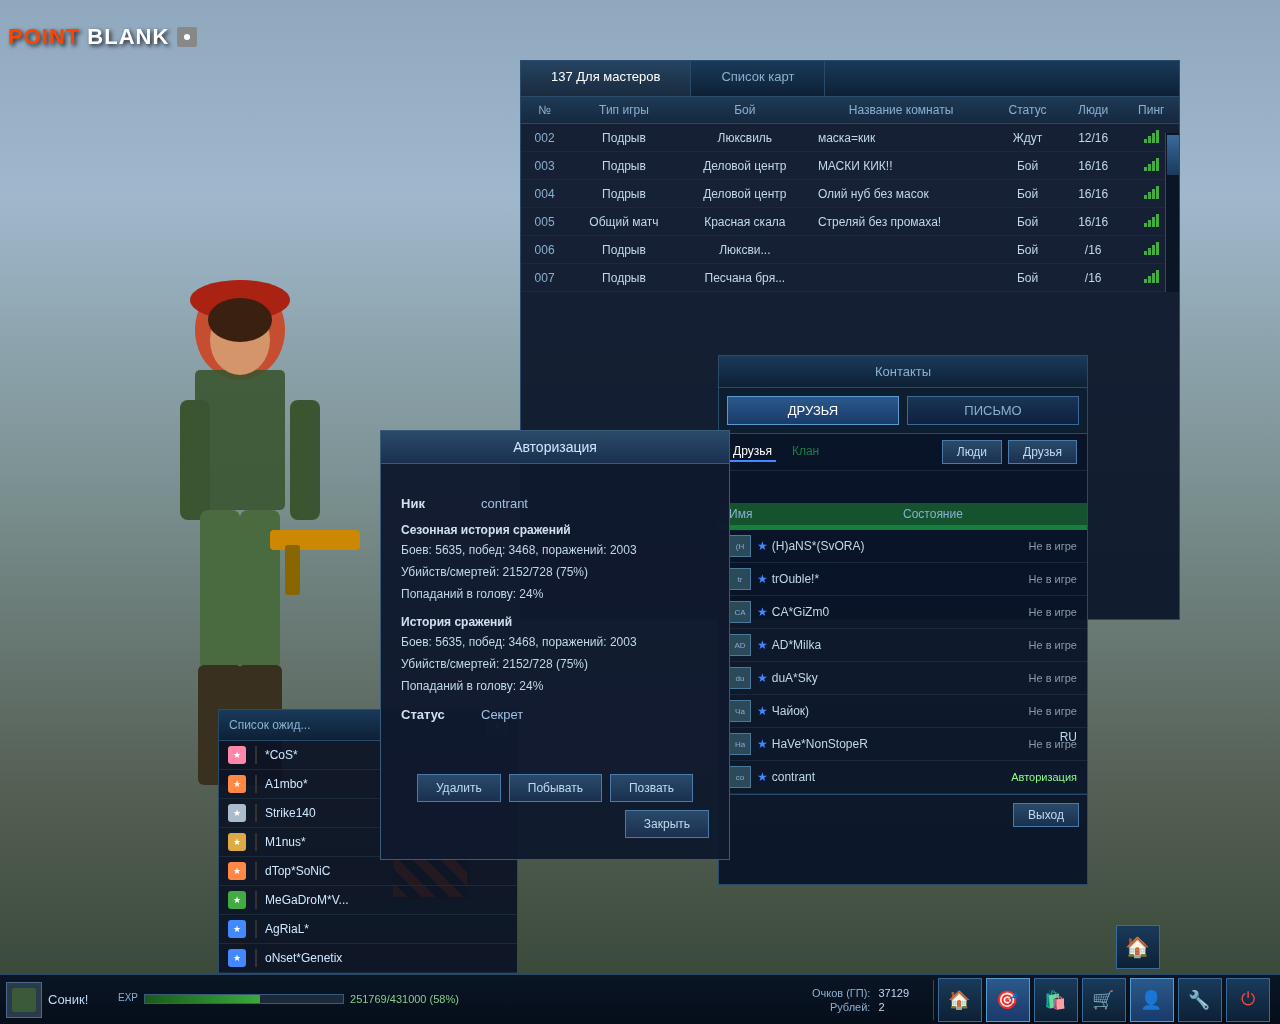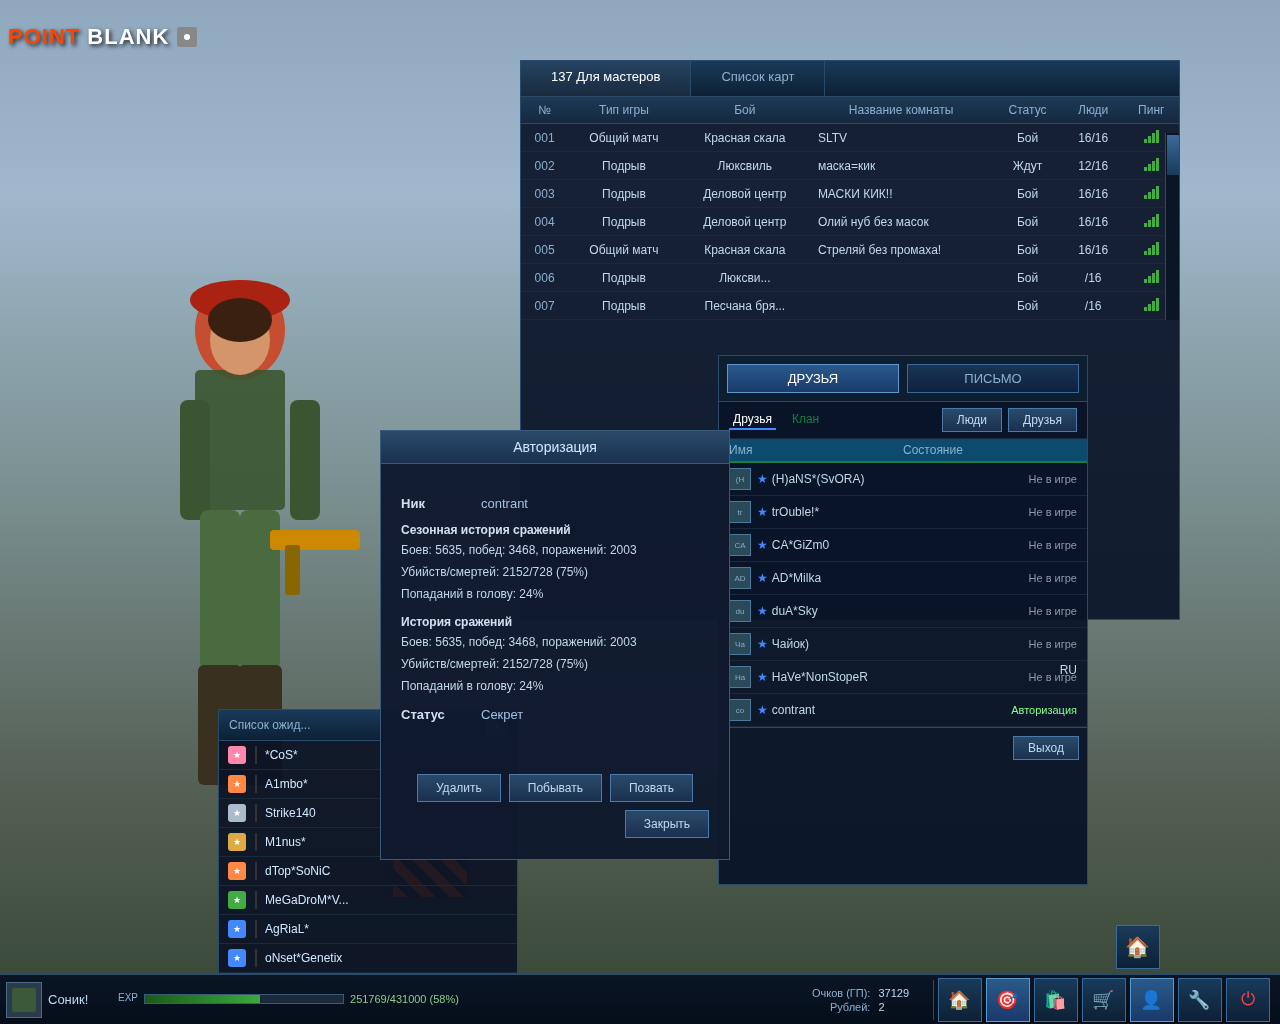--- a/index.html
+++ b/index.html
@@ -237,22 +237,23 @@
       background: linear-gradient(180deg, #2a4a6a 0%, #1a3050 100%);
       border: 1px solid #4a7aaa;
       color: #c0d8f0;
       font-size: 12px;
       cursor: pointer;
     }
 
     .contacts-col-headers {
       display: flex;
       padding: 4px 10px;
-      background: #0c4a6e;
-      border-bottom: 2px solid #15803d;
+      background: #14532d;
+      border-bottom: 5px solid #15803d;
+      margin-top: 32px;
     }
 
     .contacts-col-header {
       color: #8ab0d0;
       font-size: 12px;
       flex: 1;
     }
 
     .contacts-list {
       overflow-y: auto;
@@ -640,36 +641,20 @@
           <th>№</th>
           <th>Тип игры</th>
           <th>Бой</th>
           <th>Название комнаты</th>
           <th>Статус</th>
           <th>Люди</th>
           <th>Пинг</th>
         </tr>
       </thead>
       <tbody id="rooms-tbody">
-      <tr>
-    <td style="color:#8ab0d0;">001</td>
-    <td class="game-type-green">Общий матч</td>
-    <td>Красная скала</td>
-    <td style="text-align:left;">SLTV</td>
-    <td class="status-fight">Бой</td>
-    <td>16/16</td>
-    <td>
-      <div class="ping-bars">
-        <div class="ping-bar" style="height:4px;"></div>
-        <div class="ping-bar" style="height:7px;"></div>
-        <div class="ping-bar" style="height:10px;"></div>
-        <div class="ping-bar" style="height:13px;"></div>
-      </div>
-    </td>
-  </tr>
           <tr>
     <td style="color:#8ab0d0;">002</td>
     <td class="game-type-blue">Подрыв</td>
     <td>Люксвиль</td>
     <td style="text-align:left;">маска=кик</td>
     <td class="status-wait">Ждут</td>
     <td>12/16</td>
     <td>
       <div class="ping-bars">
         <div class="ping-bar" style="height:4px;"></div>
@@ -761,20 +746,21 @@
   </tr>
         </tbody>
     </table>
     <div class="scrollbar-v">
       <div class="scrollbar-thumb"></div>
     </div>
   </div>
 </div>
 
 <div class="contacts-panel">
+  <div class="contacts-header">Контакты</div>
 
   <div class="contacts-tabs">
     <div class="contacts-tab active">ДРУЗЬЯ</div>
     <div class="contacts-tab">ПИСЬМО</div>
   </div>
 
   <div class="contacts-top-bar">
     <div style="display:flex;gap:12px;">
       <div class="contacts-sub-tab active">Друзья</div>
       <div class="contacts-sub-tab">Клан</div>

